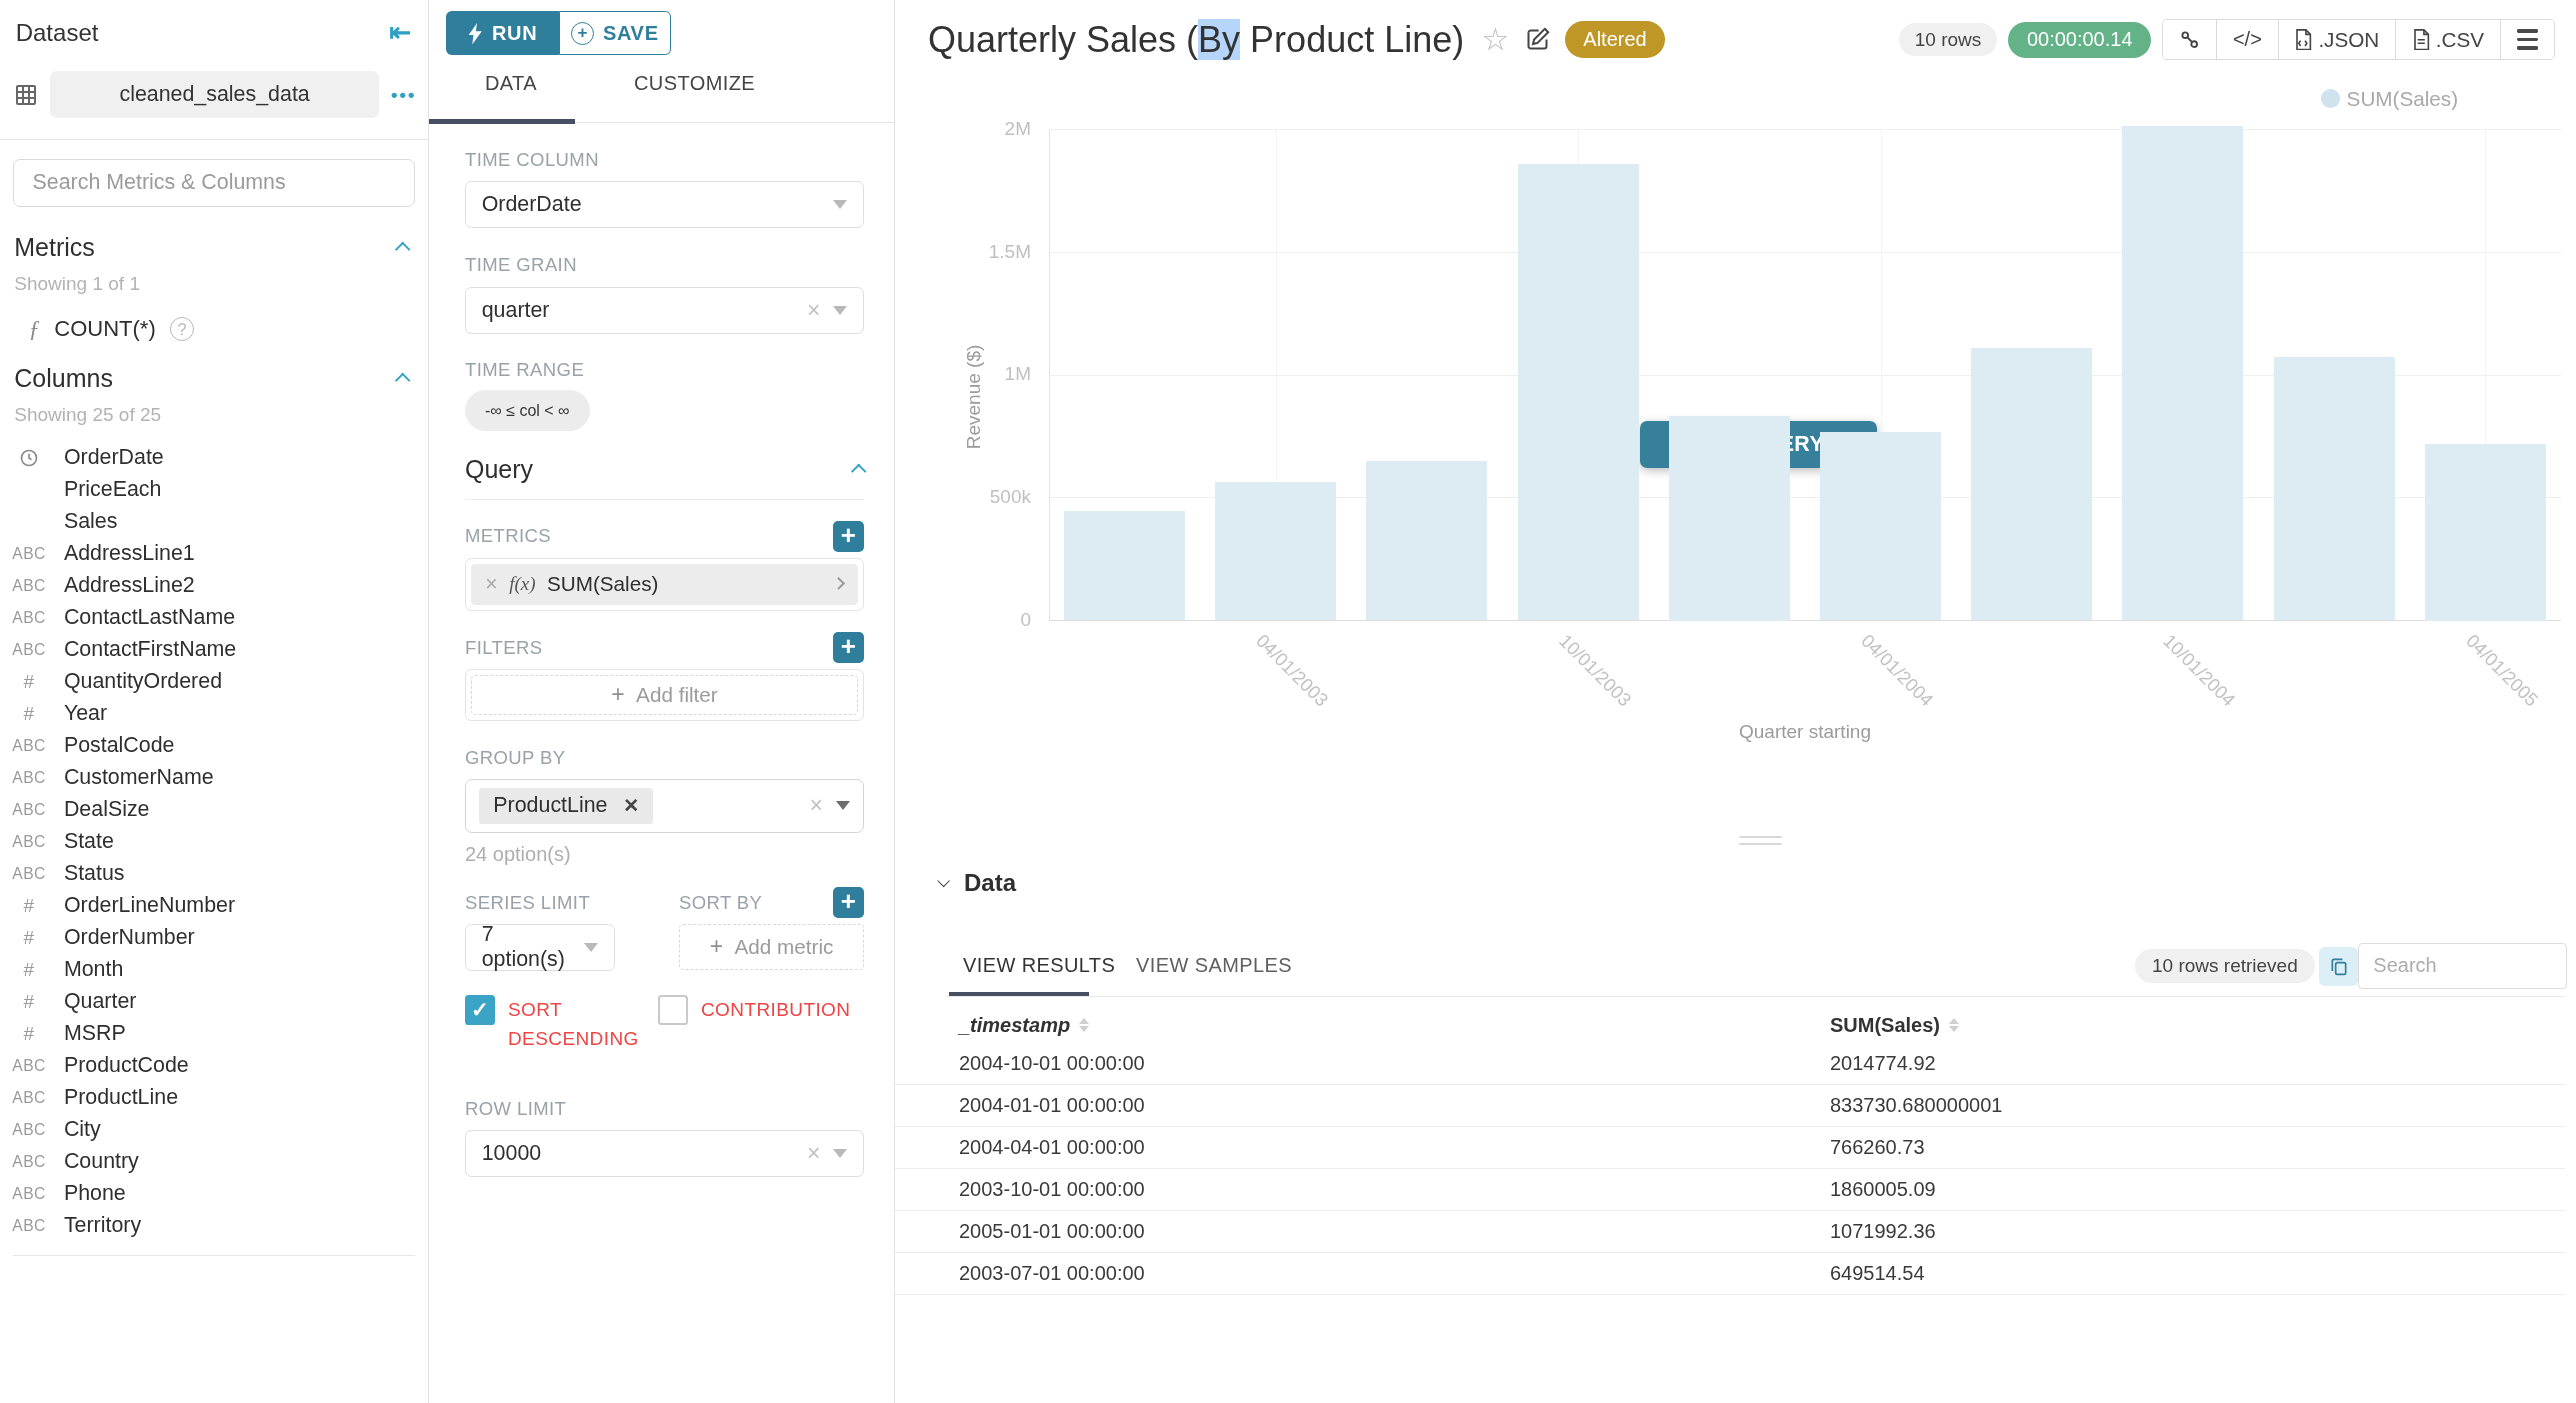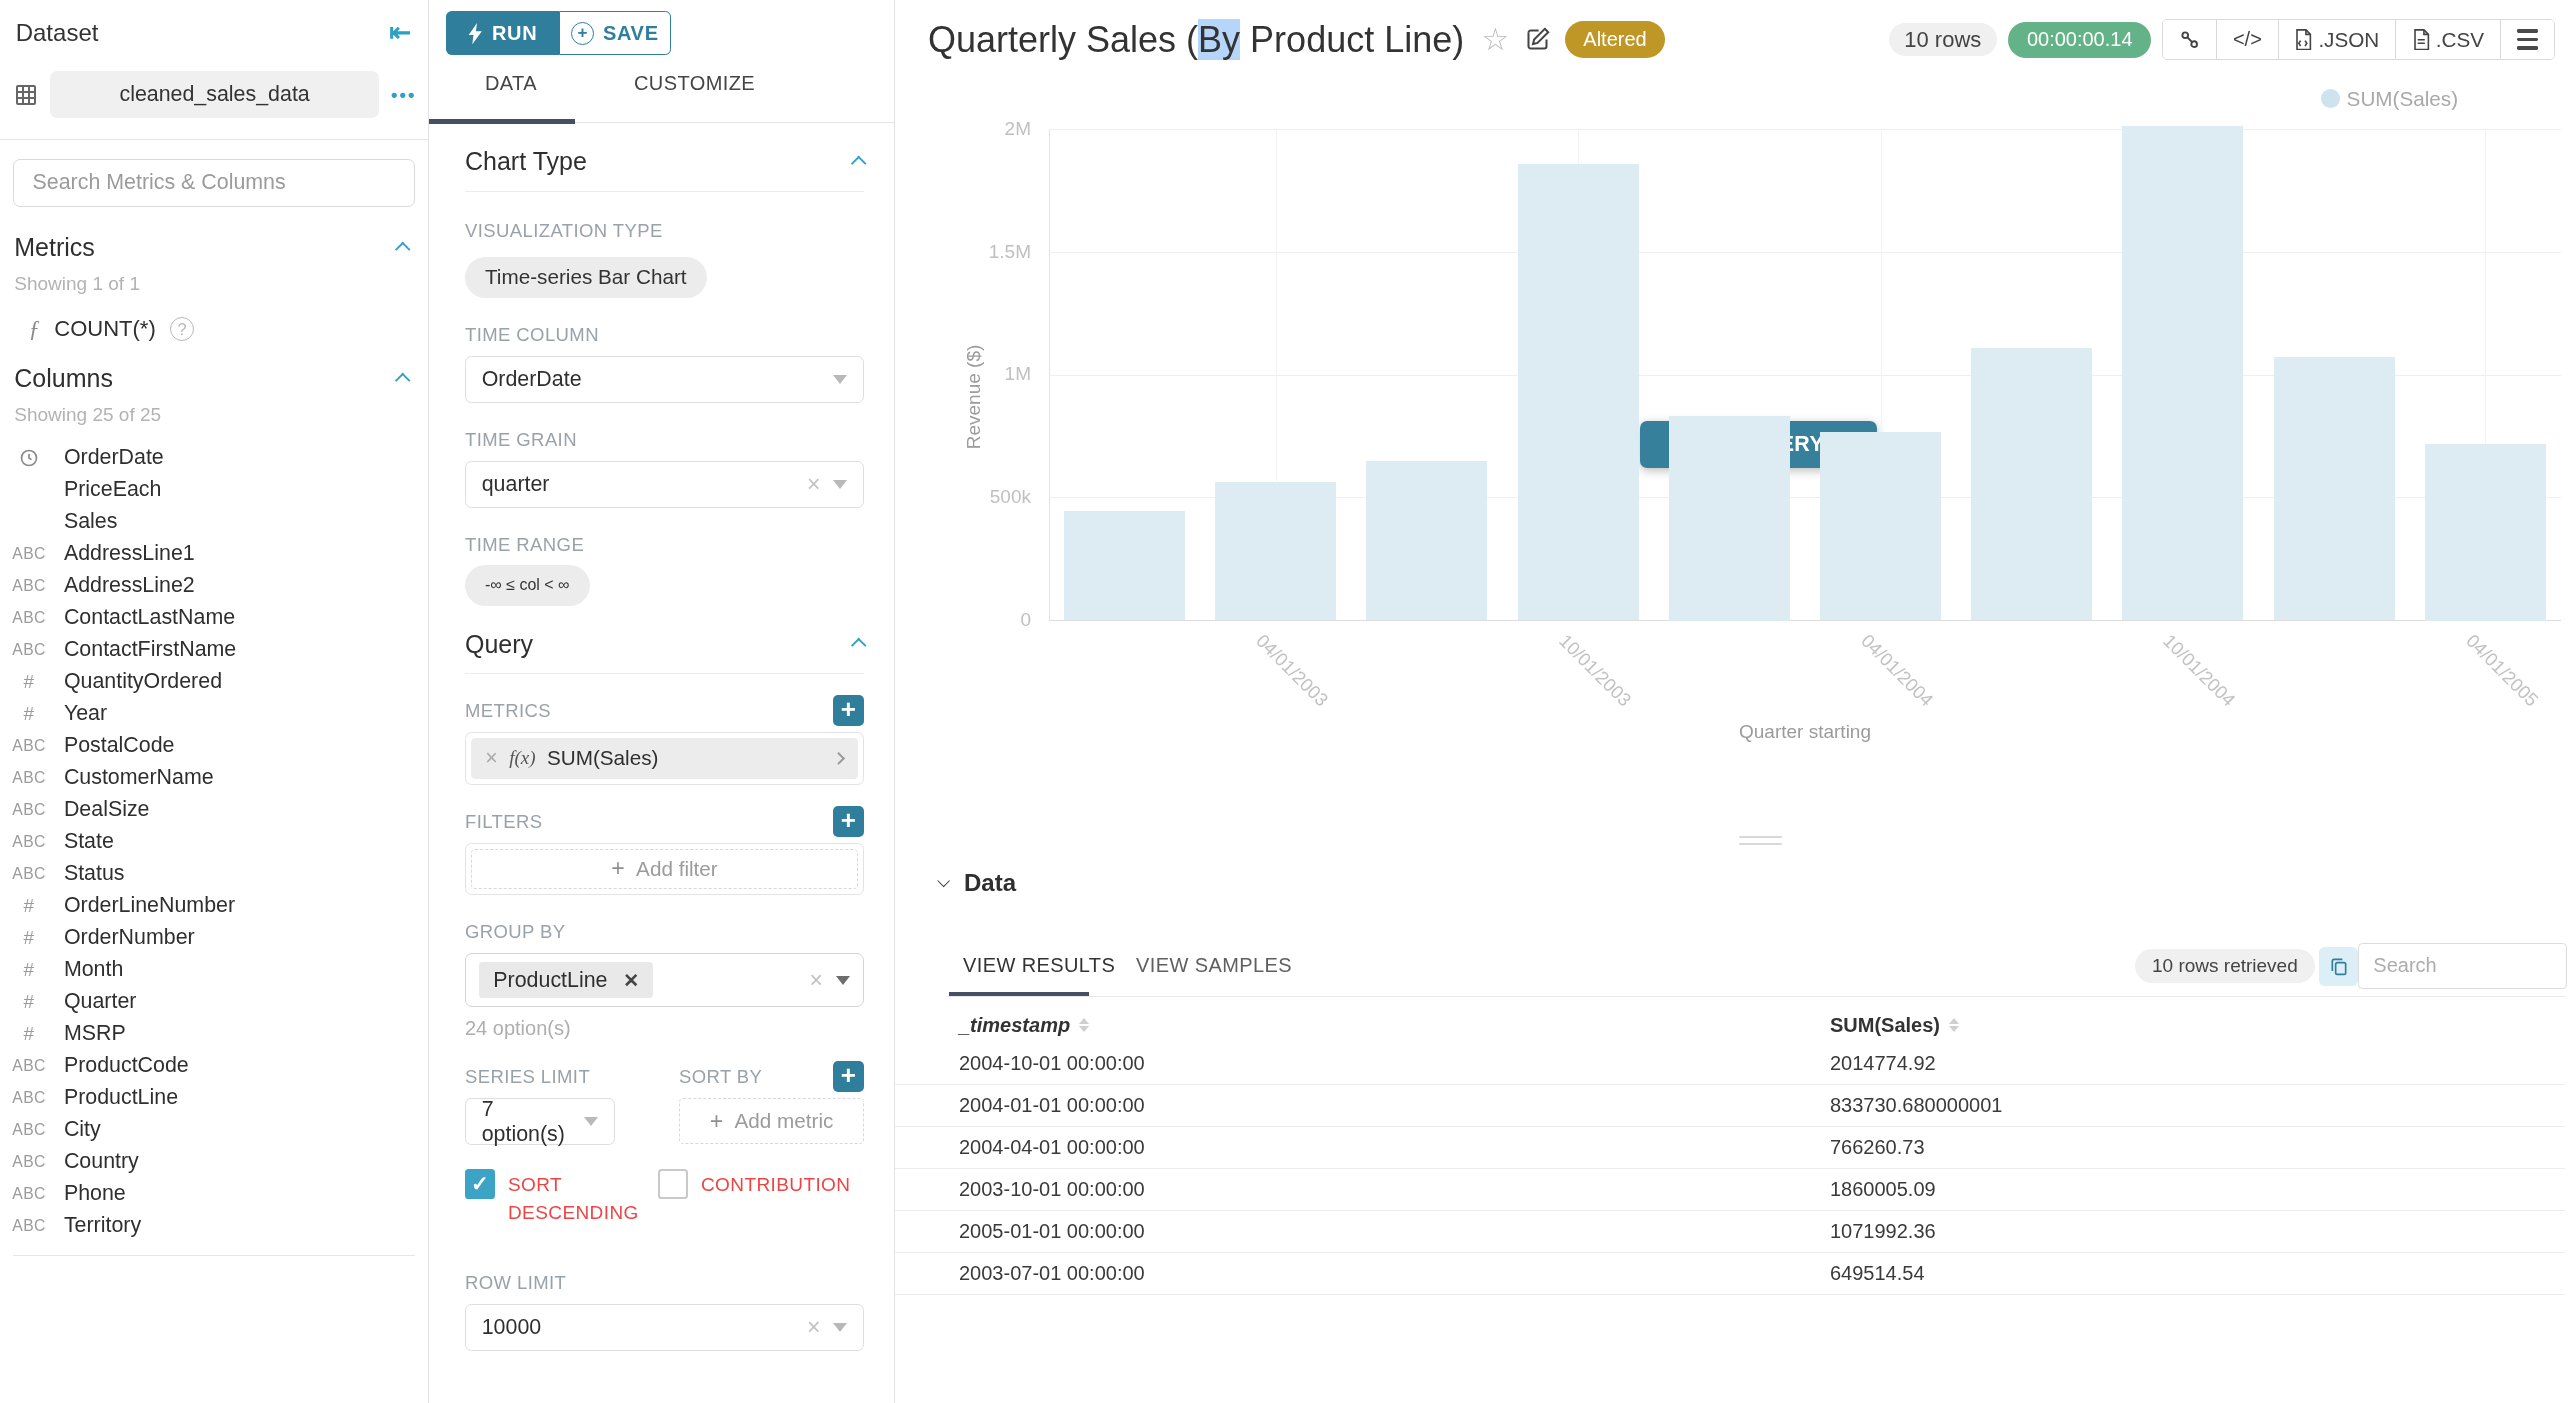--- a/index.html
+++ b/index.html
@@ -84,21 +84,21 @@
 
   
   .main { position:absolute; left:895px; top:0; width:1681px; height:100%; background:#fff; }
   .main-header { display:flex; align-items:center; padding:18.5px 21.4px 0 33px; gap:14.3px; }
   .page-title { font-size:36px; color:#333; white-space:nowrap; }
   .page-title .sel { background:#b5d5fb; }
   .star-ic { font-size:31px; color:#b9b9b9; margin-left:2.9px; }
   .edit-ic svg { display:block; }
   .badge { background:#bf9727; color:#fff; border-radius:21.4px; height:37px; padding:0 18.5px; display:flex; align-items:center; font-size:20px; }
   .header-right { margin-left:auto; display:flex; align-items:center; gap:11.4px; }
-  .pill-gray { background:#f0f0f0; border-radius:17px; height:33px; padding:0 15.7px; display:flex; align-items:center; font-size:22px; color:#444; }
+  .pill-gray { background:#f0f0f0; border-radius:17px; height:33px; padding:0 15.7px; display:flex; align-items:center; font-size:19px; color:#444; }
   .pill-green { background:#64b287; border-radius:18.5px; height:36px; padding:0 18.5px; display:flex; align-items:center; font-size:20px; color:#fff; }
   .btn-group { display:flex; border:0.7px solid #d9d9d9; border-radius:5px; overflow:hidden; height:41px; }
   .btn-group .bgi { display:flex; align-items:center; justify-content:center; padding:0 15.7px; border-left:0.7px solid #d9d9d9; font-size:20.7px; color:#444; gap:5.7px; cursor:pointer; background:#fff; }
   .btn-group .bgi:first-child { border-left:none; }
   .code-txt { font-size:20px; color:#444; font-family:"Liberation Sans", sans-serif; }
   .menu-ic { display:flex; flex-direction:column; gap:5px; }
   .menu-ic i { width:21.4px; height:3.6px; background:#4a4a4a; border-radius:1.4px; }
 
   
   .chart-wrap { position:relative; height:795px; }
@@ -301,30 +301,20 @@
         <span class="plus-circle">+</span>
         <span>SAVE</span>
       </div>
     </div>
     <div class="ctrl-tabs">
       <span class="ctrl-tab t1">DATA</span>
       <span class="ctrl-tab t2">CUSTOMIZE</span>
       <span class="ctrl-tab-underline"></span>
     </div>
 
-    <div class="sec">
-      <div class="sec-title">
-        <span class="t">Chart Type</span>
-        <span class="chev"></span>
-      </div>
-      <div class="ctl-label" style="margin-top:24px;">
-        <span>VISUALIZATION TYPE</span>
-      </div>
-      <span class="gray-pill">Time-series Bar Chart</span>
-    </div>
 
     <div class="sec">
       <div class="ctl-label">
           <span>TIME COLUMN</span>
         </div>
       <div class="select">
         <span class="grow">OrderDate</span>
         <span class="caret"></span>
       </div>
       <div class="ctl-label">

